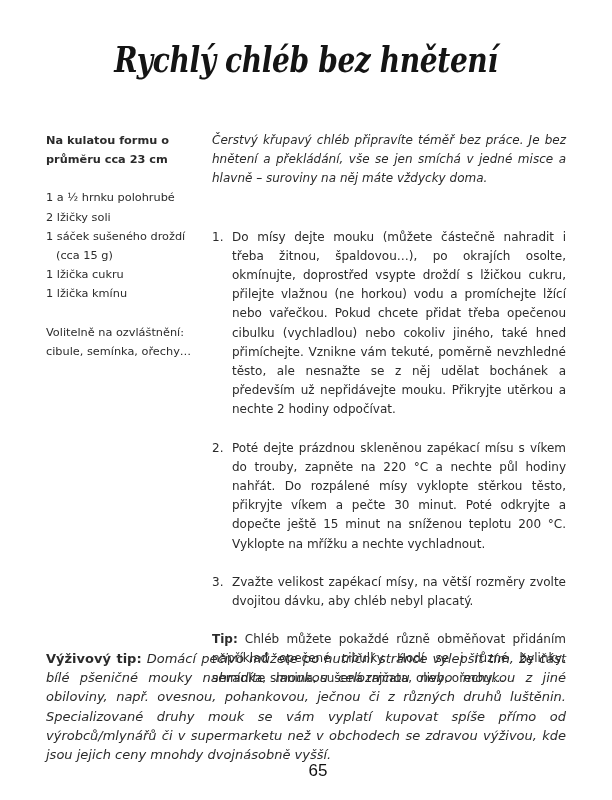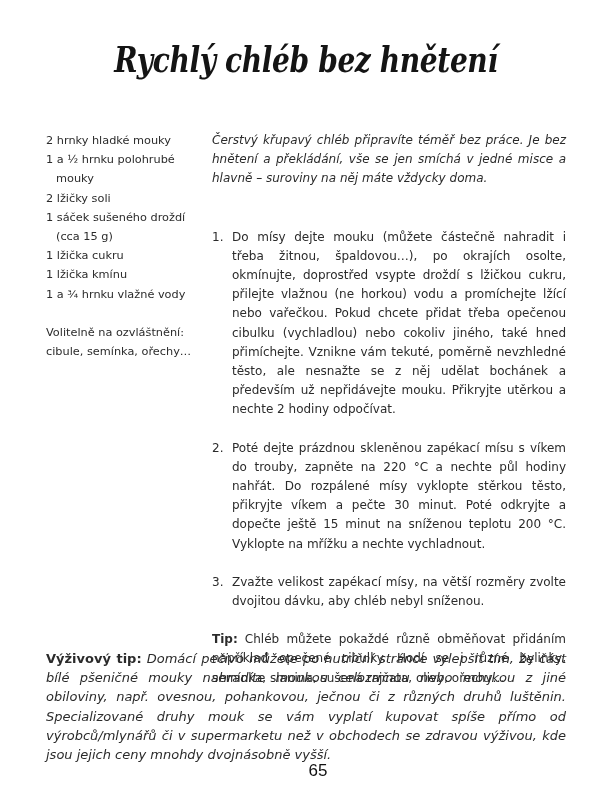--- a/index.html
+++ b/index.html
@@ -27,48 +27,46 @@
   .nutri .body { font-style: italic; }
   .pagenum { position: absolute; left: 12px; width: 612px; top: 761px; text-align: center;
              font-family: "Liberation Sans", sans-serif; font-size: 17px; color: #111; }
 </style>
 </head>
 <body>
 
 <h1 class="title" style="margin:0;">Rychlý chléb bez hnětení</h1>
 
 <div class="left">
+  <div class="yield">Na kulatou formu o průměru cca 23 cm</div>
   <div>
-    <div class="ing">2 hrnky hladké mouky</div>
     <div class="ing">1 a ½ hrnku polohrubé</div>
-    <div class="ing indent">mouky</div>
     <div class="ing">2 lžičky soli</div>
     <div class="ing">1 sáček sušeného droždí</div>
     <div class="ing indent">(cca 15 g)</div>
     <div class="ing">1 lžička cukru</div>
     <div class="ing">1 lžička kmínu</div>
-    <div class="ing">1 a ¾ hrnku vlažné vody</div>
   </div>
   <div class="optional">Volitelně na ozvláštnění: cibule, semínka, ořechy…</div>
 </div>
 
 <div class="right">
   <div class="intro">Čerstvý křupavý chléb připravíte téměř bez práce. Je bez hnětení a překládání, vše se jen smíchá v jedné misce a hlavně – suroviny na něj máte vždycky doma.</div>
   <div class="steps">
     <div class="step">
       <span class="num">1.</span>
       <span class="text">Do mísy dejte mouku (můžete částečně nahradit i třeba žitnou, špaldovou…), po okrajích osolte, okmínujte, doprostřed vsypte droždí s lžičkou cukru, přilejte vlažnou (ne horkou) vodu a promíchejte lžící nebo vařečkou. Pokud chcete přidat třeba opečenou cibulku (vychladlou) nebo cokoliv jiného, také hned přimíchejte. Vznikne vám tekuté, poměrně nevzhledné těsto, ale nesnažte se z něj udělat bochánek a především už nepřidávejte mouku. Přikryjte utěrkou a nechte 2 hodiny odpočívat.</span>
     </div>
     <div class="step">
       <span class="num">2.</span>
       <span class="text">Poté dejte prázdnou skleněnou zapékací mísu s víkem do trouby, zapněte na 220 °C a nechte půl hodiny nahřát. Do rozpálené mísy vyklopte stěrkou těsto, přikryjte víkem a pečte 30 minut. Poté odkryjte a dopečte ještě 15 minut na sníženou teplotu 200 °C. Vyklopte na mřížku a nechte vychladnout.</span>
     </div>
     <div class="step">
       <span class="num">3.</span>
-      <span class="text">Zvažte velikost zapékací mísy, na větší rozměry zvolte dvojitou dávku, aby chléb nebyl sníženou.</span>
+      <span class="text">Zvažte velikost zapékací mísy, na větší rozměry zvolte dvojitou dávku, aby chléb nebyl placatý.</span>
     </div>
   </div>
   <div class="tip"><b>Tip:</b><span> Chléb můžete pokaždé různě obměňovat přidáním například opečené cibulky. Hodí se i různé bylinky, semínka, slanina, sušená rajčata, olivy, ořechy…</span></div>
 </div>
 
 <div class="nutri"><span class="lbl">Výživový tip:</span><span class="body"> Domácí pečivo můžete po nutriční stránce vylepšit tím, že část bílé pšeničné mouky nahradíte moukou celozrnnou nebo moukou z jiné obiloviny, např. ovesnou, pohankovou, ječnou či z různých druhů luštěnin. Specializované druhy mouk se vám vyplatí kupovat spíše přímo od výrobců/mlynářů či v supermarketu než v obchodech se zdravou výživou, kde jsou jejich ceny mnohdy dvojnásobně vyšší.</span></div>
 
 <div class="pagenum">65</div>
 
 </body></html>

